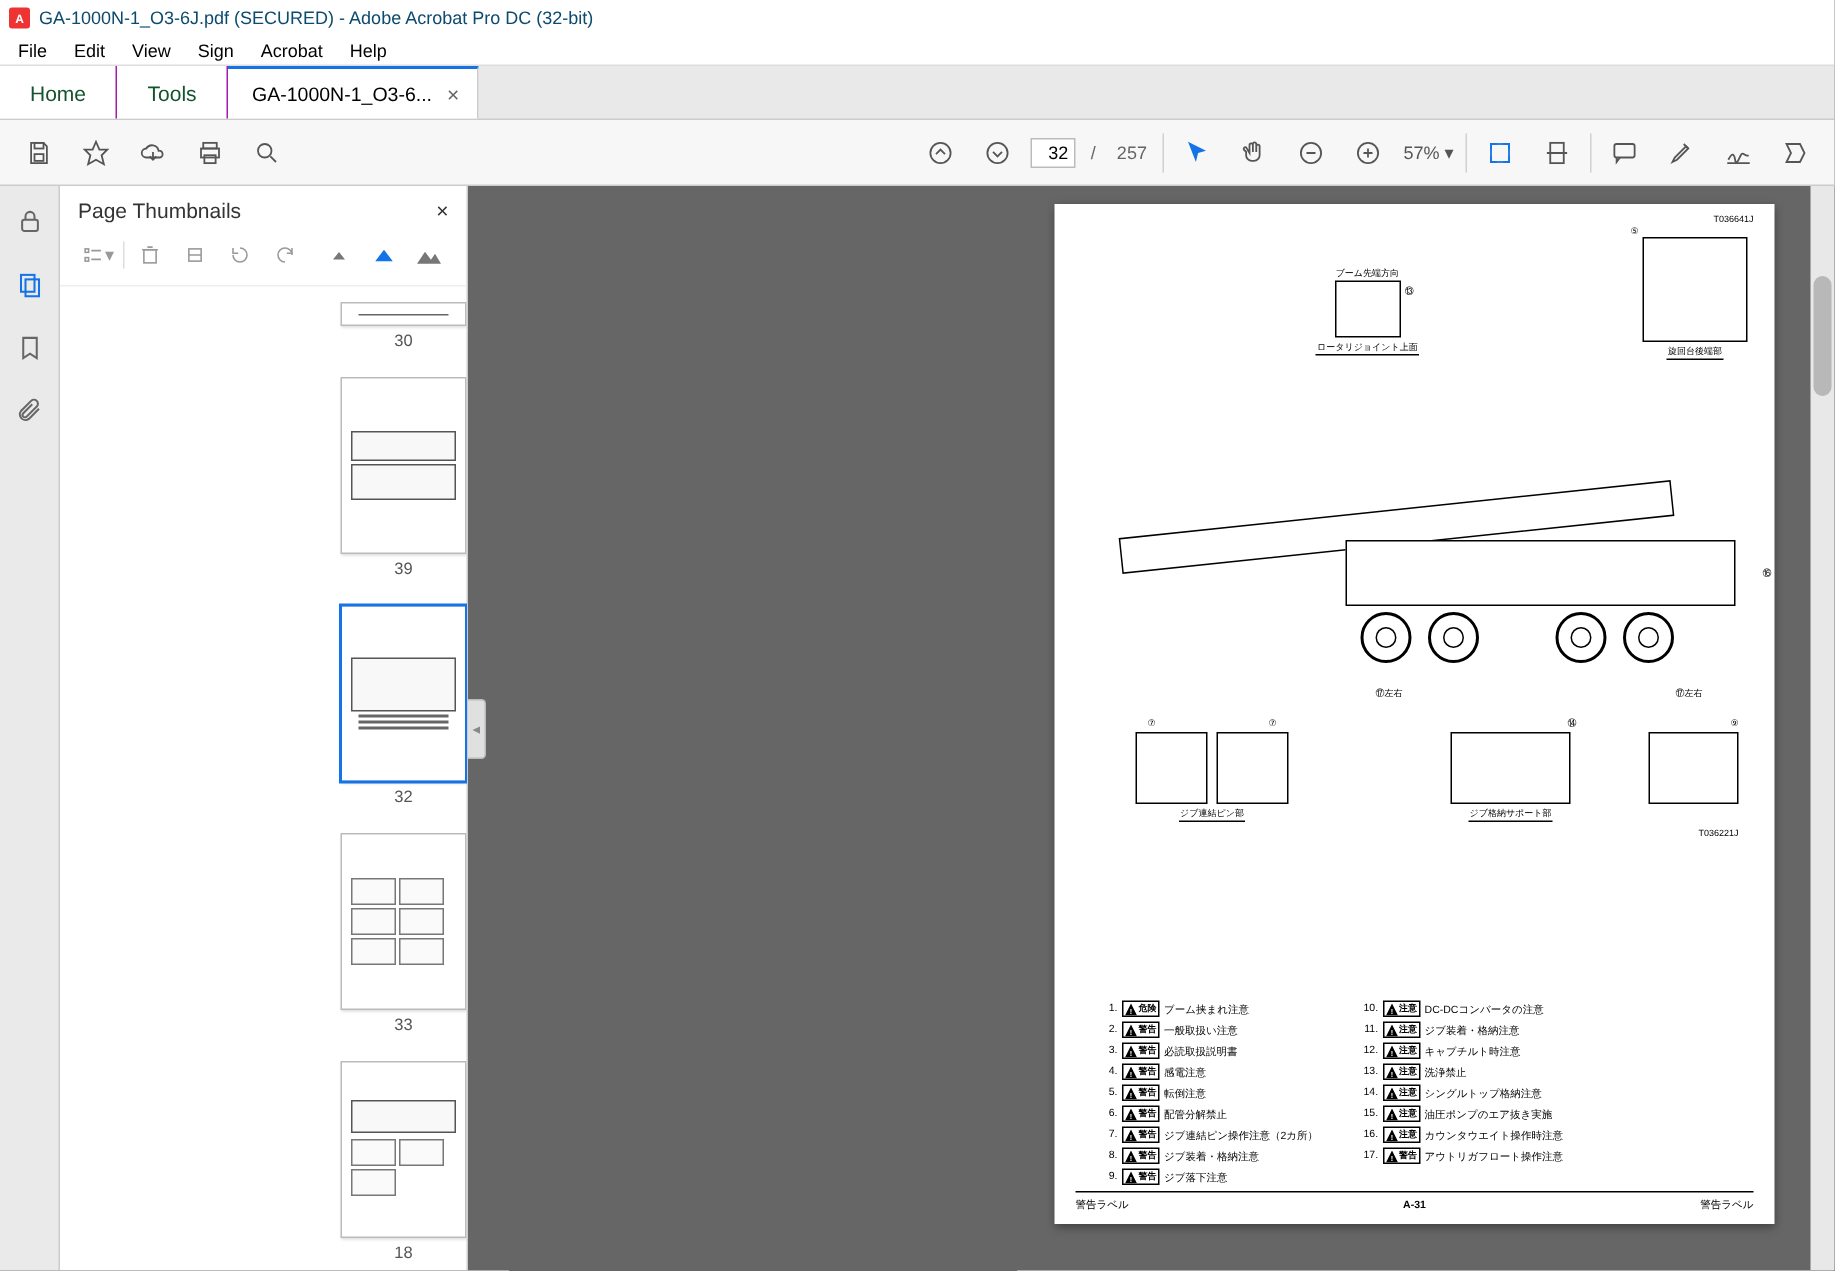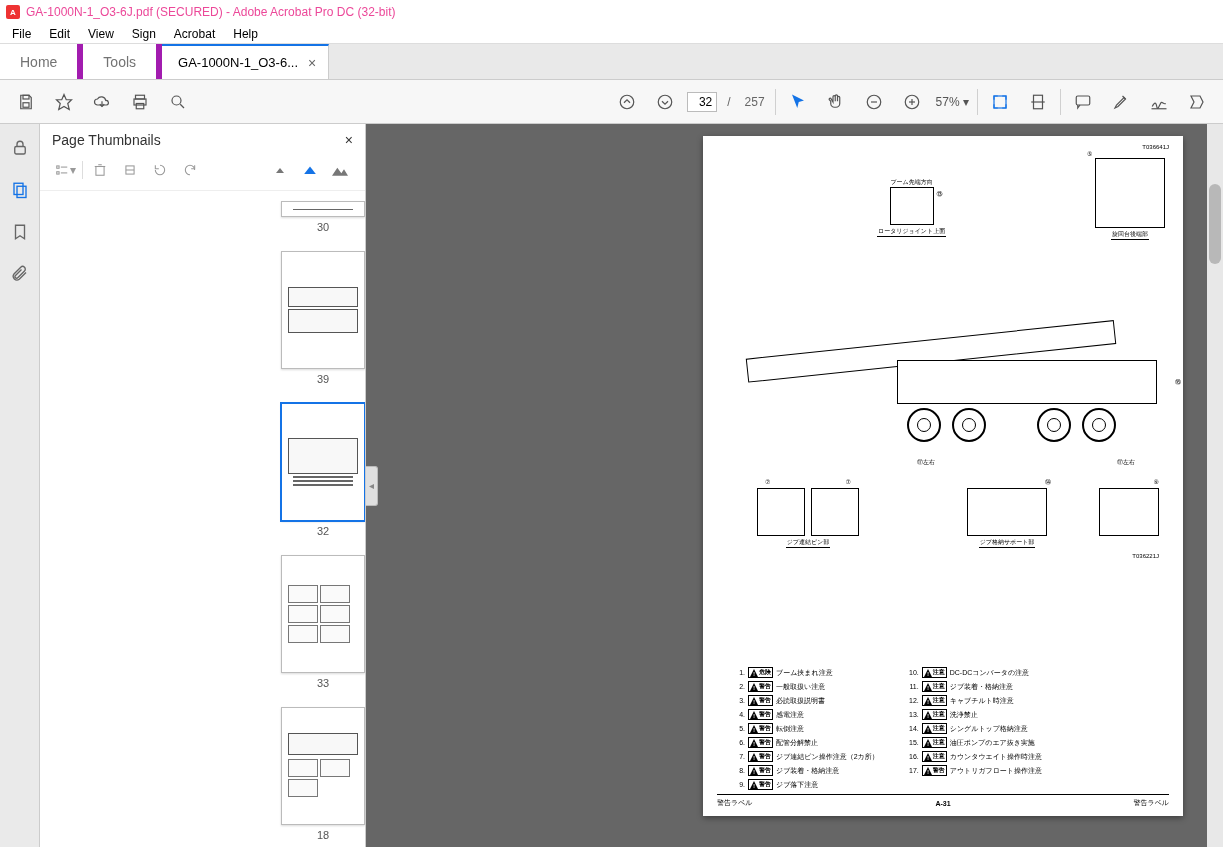--- a/index.html
+++ b/index.html
@@ -1,40 +1,40 @@
 <!DOCTYPE html>
 <html><head>
 <meta charset="utf-8">
 <style>
 * { margin: 0; padding: 0; box-sizing: border-box; font-family: "Segoe UI", Arial, sans-serif; }
 body { width: 1223px; height: 847px; overflow: hidden; background: #fff; font-size: 12px; display: flex; flex-direction: column; }
 .titlebar { height: 24px; display: flex; align-items: center; padding: 0 6px; gap: 6px; background: #fff; }
 .titlebar .pdf-icon { width: 14px; height: 14px; background: #e33; border-radius: 2px; display: flex; align-items: center; justify-content: center; color: #fff; font-size: 8px; font-weight: bold; }
-.titlebar .title { font-size: 12px; color: #ec4899; }
+.titlebar .title { font-size: 12px; color: #0c4a6e; }
 .menubar { height: 20px; display: flex; align-items: center; padding: 0 4px; gap: 2px; border-bottom: 1px solid #ddd; background: #fff; }
 .menubar .menu-item { padding: 2px 8px; cursor: default; }
 .tabbar { height: 36px; display: flex; align-items: stretch; background: #e9e9e9; border-bottom: 1px solid #ccc; }
-.tabbar .app-tab { padding: 0 20px; display: flex; align-items: center; font-size: 14px; color: #737373; background: #fff; border-right: 6px solid #a21caf; cursor: pointer; }
+.tabbar .app-tab { padding: 0 20px; display: flex; align-items: center; font-size: 14px; color: #14532d; background: #fff; border-right: 1px solid #a21caf; cursor: pointer; }
 .tabbar .app-tab:first-child { font-weight: 500; }
 .tabbar .doc-tab { padding: 0 12px 0 16px; display: flex; align-items: center; gap: 10px; font-size: 13px; background: #f5f5f5; border-right: 1px solid #ccc; cursor: pointer; }
 .tabbar .doc-tab.active { background: #fff; border-top: 2px solid #1473e6; }
 .tabbar .close-x { color: #666; cursor: pointer; font-size: 14px; }
 .toolbar { height: 44px; display: flex; align-items: center; padding: 0 10px; border-bottom: 1px solid #ccc; background: #f7f7f7; }
 .toolbar .tool-group { display: flex; align-items: center; gap: 6px; }
 .toolbar .tool-btn { width: 32px; height: 32px; display: flex; align-items: center; justify-content: center; color: #555; border-radius: 3px; cursor: pointer; }
 .toolbar .sep { width: 1px; height: 26px; background: #d0d0d0; margin: 0 6px; }
 .toolbar .page-input { width: 30px; text-align: right; border: 1px solid #bbb; padding: 2px 4px; font-size: 12px; }
 .toolbar .page-total { color: #666; padding: 0 4px; }
 .toolbar .zoom-select { border: none; background: transparent; font-size: 12px; color: #555; padding: 4px 2px; cursor: pointer; }
 .toolbar .spacer { flex: 1; }
 .workarea { flex: 1; display: flex; overflow: hidden; }
 .left-rail { width: 40px; background: #eaeaea; border-right: 1px solid #ccc; display: flex; flex-direction: column; align-items: center; padding-top: 10px; gap: 14px; }
 .left-rail .rail-btn { width: 28px; height: 28px; display: flex; align-items: center; justify-content: center; color: #666; cursor: pointer; border-radius: 3px; }
 .left-rail .rail-btn.active { color: #1473e6; }
-.thumb-panel { width: 326px; background: #fff; border-right: 1px solid #ccc; display: flex; flex-direction: column; position: relative; }
+.thumb-panel { width: 272px; background: #fff; border-right: 1px solid #ccc; display: flex; flex-direction: column; position: relative; }
 .thumb-header { display: flex; align-items: center; justify-content: space-between; padding: 8px 12px 6px 12px; font-size: 14px; color: #333; }
 .thumb-toolbar { display: flex; align-items: center; gap: 4px; padding: 4px 12px 8px 12px; border-bottom: 1px solid #eee; }
 .thumb-toolbar .tbtn { width: 26px; height: 24px; display: flex; align-items: center; justify-content: center; color: #999; cursor: pointer; }
 .thumb-toolbar .tbtn.rsep { width: 1px; height: 18px; background: #ddd; }
 .thumb-toolbar .spacer { flex: 1; }
 .thumb-toolbar .zicon { color: #1473e6; }
 .thumb-list { flex: 1; overflow-y: scroll; padding: 10px 0; display: flex; flex-direction: column; align-items: flex-end; gap: 18px; }
 .thumb-list::-webkit-scrollbar { width: 14px; }
 .thumb-list::-webkit-scrollbar-thumb { background: #c0c0c0; border: 3px solid #fff; border-radius: 7px; }
 .thumb-item { display: flex; flex-direction: column; align-items: center; gap: 4px; cursor: pointer; }

